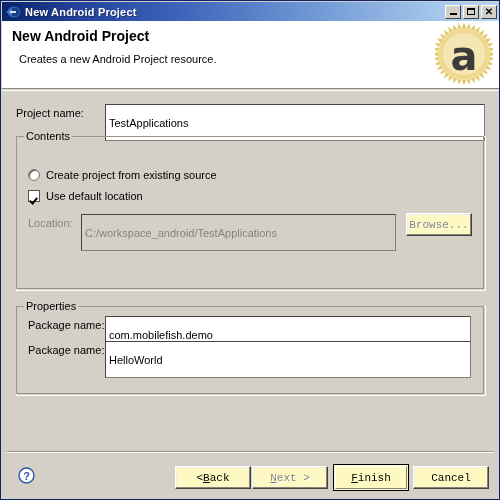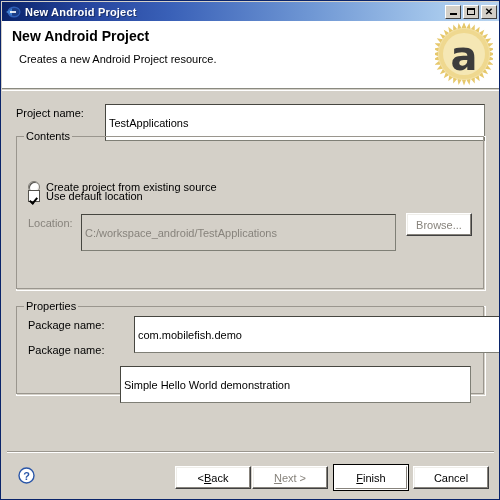--- a/index.html
+++ b/index.html
@@ -205,28 +205,28 @@
     position: absolute;
     left: 2px; top: 5px;
     width: 3px; height: 6px;
     border: solid #000;
     border-width: 0 2px 2px 0;
     transform: rotate(40deg);
   }
 
   
   .btn {
-    background: #ffffff;
+    background: #fef9c3;
     border: 1px solid #404040;
     border-top-color: #ffffff;
     border-left-color: #ffffff;
     box-shadow: inset -1px -1px 0 #87837c, inset 1px 1px 0 #efeeea;
     box-sizing: border-box;
     font-size: 11px;
-    font-family: Liberation Sans, sans-serif;
+    font-family: Liberation Mono, monospace;
     color: #000;
     display: flex;
     align-items: center;
     justify-content: center;
     cursor: default;
     height: 23px;
   }
   .btn.disabled { color: #87837c; text-shadow: 1px 1px 0 #ffffff; }
   .btn.default {
     border: 1px solid #000;
@@ -365,21 +365,21 @@
     <div class="row" style="left:14px; top:16px;">
       <div class="lbl" style="width:86px;">Project name:</div>
     </div>
     <div class="textfield" style="position:absolute; left:103px; top:13px; width:380px;">TestApplications</div>
 
     <div class="group" style="left:14px; top:45px; width:470px; height:155px;">
       <div class="ginner"></div>
       <div class="group-title">Contents</div>
 
 
-      <div class="row" style="left:11px; top:32px;margin-top:12px;">
+      <div class="row" style="left:11px; top:32px;">
         <div class="radio"></div>
         <div class="lbl">Create project from existing source</div>
       </div>
 
       <div class="row" style="left:11px; top:53px;">
         <div class="checkbox checked"></div>
         <div class="lbl">Use default location</div>
       </div>
 
       <div class="row" style="left:11px; top:80px;">
@@ -389,27 +389,27 @@
       <div class="btn disabled" style="position:absolute; left:389px; top:76px; width:66px;">Browse...</div>
     </div>
 
     <div class="group" style="left:14px; top:215px; width:470px; height:90px;">
       <div class="ginner"></div>
       <div class="group-title">Properties</div>
 
       <div class="row" style="left:11px; top:12px;">
         <div class="lbl">Package name:</div>
       </div>
-      <div class="textfield" style="position:absolute; left:88px; top:9px; width:366px;margin-left:29px;">com.mobilefish.demo</div>
+      <div class="textfield" style="position:absolute; left:88px; top:9px; width:366px;">com.mobilefish.demo</div>
 
       <div class="row" style="left:11px; top:37px;">
         <div class="lbl">Package name:</div>
       </div>
-
-      <div class="textfield" style="position:absolute; left:103px; top:59px; width:351px;">Simple Hello World demonstration</div>
+      <div class="textfield" style="position:absolute; left:88px; top:34px; width:366px;">HelloWorld</div>
+
     </div>
 
   </div>
 
   <div class="separator"></div>
 
   <div class="footer">
     <div class="help-icon">
       <svg width="17" height="17" viewBox="0 0 17 17">
         <circle cx="8.5" cy="8.5" r="7.5" fill="#ffffff" stroke="#2a56a8" stroke-width="1.4"></circle>

